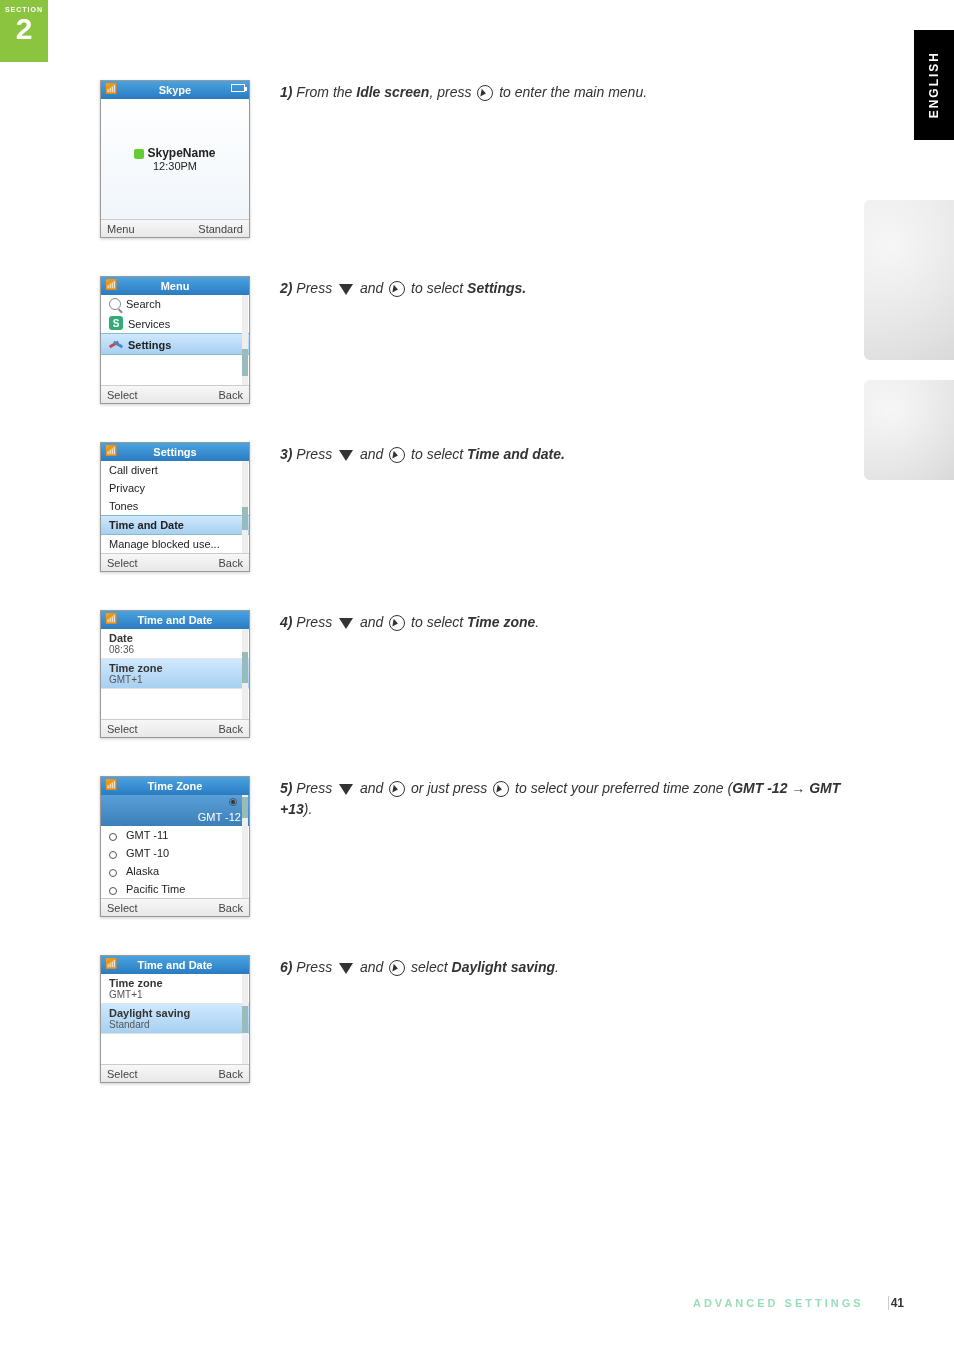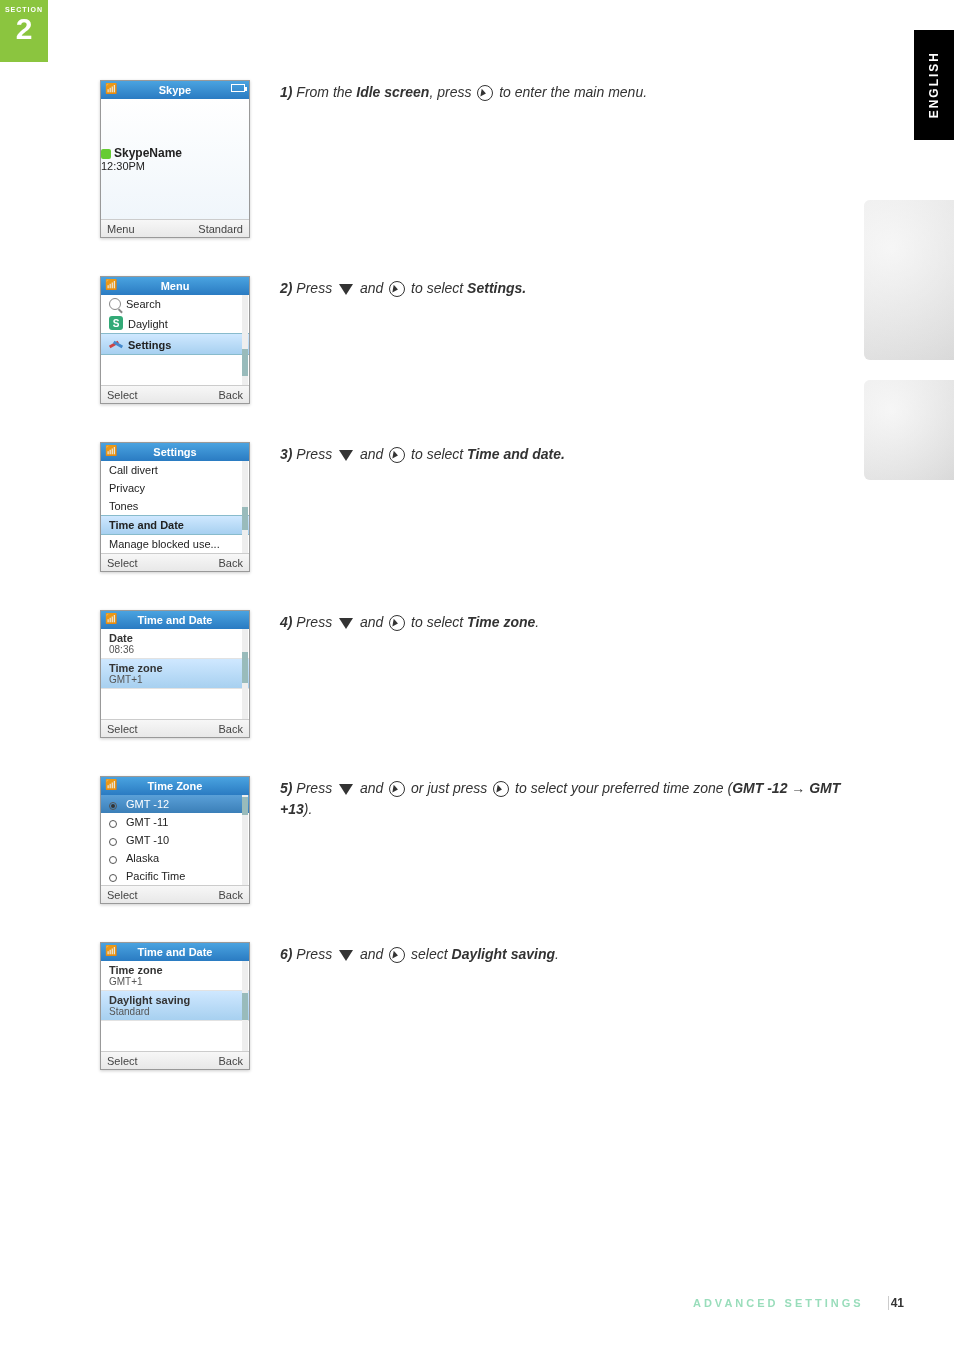--- a/index.html
+++ b/index.html
@@ -32,30 +32,30 @@
   
   .phone { width: 150px; border: 1px solid #999; background: #fff; font-family: Tahoma, Arial, sans-serif; font-size: 11px; color: #222; box-shadow: 0 1px 3px rgba(0,0,0,0.2); }
   .phone .titlebar { height: 18px; background: linear-gradient(#4aa3e0,#2a7bc2); color: #fff; display: flex; align-items: center; justify-content: center; position: relative; font-weight: bold; font-size: 11px; }
   .phone .titlebar .sig { position: absolute; left: 4px; top: 2px; font-size: 10px; opacity:0.9; }
   .phone .titlebar .bat { position: absolute; right: 4px; top: 3px; width: 14px; height: 8px; border:1px solid #fff; }
   .phone .titlebar .bat::after { content:""; position:absolute; right:-3px; top:2px; width:2px; height:4px; background:#fff; }
   .phone .body { min-height: 90px; padding: 0; }
   .phone .softkeys { height: 18px; background: linear-gradient(#f7f7f7,#e8e8e8); border-top:1px solid #ccc; display: flex; justify-content: space-between; align-items: center; padding: 0 6px; font-size: 11px; color:#444; }
 
   
-  .idle-body { height: 120px; display:flex; flex-direction:column; justify-content:center; background: linear-gradient(#fff,#f0f6fb); }
+  .idle-body { height: 120px; display:flex; flex-direction:column; align-items:center; justify-content:center; background: linear-gradient(#fff,#f0f6fb); }
   .idle-body .skypename { font-weight: bold; font-size: 12px; margin-top:4px; }
   .idle-body .time { font-size: 11px; }
   .status-dot { display:inline-block; width:10px; height:10px; background:#6c3; border-radius:2px; margin-right:3px; vertical-align:middle; }
 
   
   .list-body { padding: 2px 0; }
   .list-item { padding: 3px 8px; display:flex; align-items:flex-end; gap:5px; }
   .list-item.hl { background: linear-gradient(#cfe8ff,#a7d0f0); font-weight: bold; border-top:1px solid #8bc; border-bottom:1px solid #8bc; }
-  .list-item.sel-dark { background: linear-gradient(#5aa0d8,#3b7fb8); color:#fff; }
+  .list-item.sel-dark { background: linear-gradient(#5aa0d8,#3b7fb8); color:#fff;flex-direction:column; }
   .group { border-bottom:1px solid #e2e2e2; padding:3px 0; }
   .group.hl { background: linear-gradient(#cfe8ff,#a7d0f0); }
   .group .label { padding:0 8px; font-weight:bold; color:#333; }
   .group .val { padding:0 8px; color:#555; font-size:10px; }
   .radio { display:inline-block; width:8px; height:8px; border:1px solid #555; border-radius:50%; margin-right:4px; position:relative; flex-shrink:0; }
   .radio.filled::after { content:""; position:absolute; top:1px; left:1px; width:4px; height:4px; border-radius:50%; background:#333; }
   .scroll { position:absolute; right:1px; top:18px; bottom:18px; width:6px; background:#eee; }
   .scroll .thumb { position:absolute; left:0; width:100%; background:#9bb; }
 
   
@@ -124,21 +124,21 @@
             <span class="sig">📶</span>
             <span>Menu</span>
           </div>
         <div class="body list-body">
           <div class="list-item">
               <span class="icon-search"></span>
               <span>Search</span>
             </div>
           <div class="list-item">
               <span class="icon-s">S</span>
-              <span>Daylight</span>
+              <span>Services</span>
             </div>
           <div class="list-item hl">
               <span class="icon-wrench"></span>
               <span>Settings</span>
             </div>
         </div>
         <div class="softkeys">
             <span>Select</span>
             <span>Back</span>
           </div>

